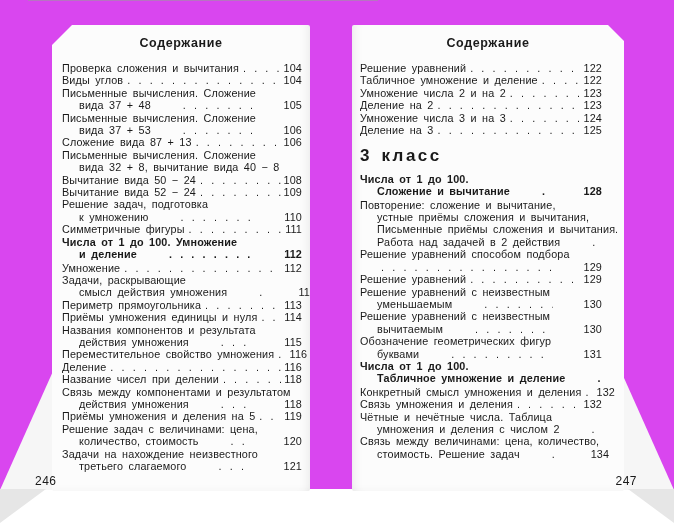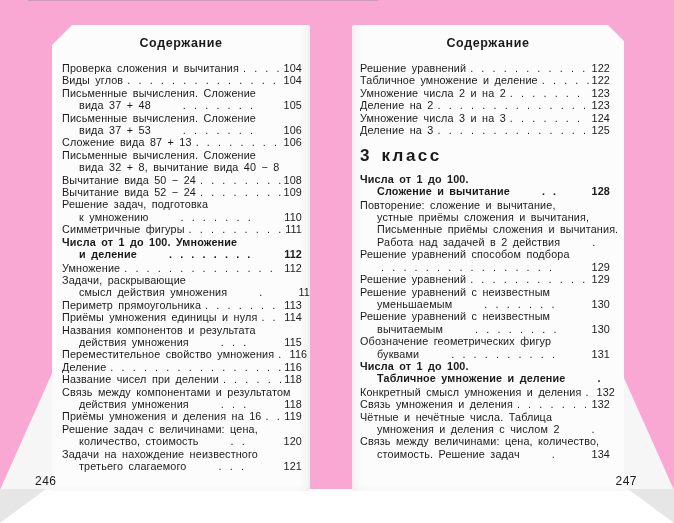--- a/index.html
+++ b/index.html
@@ -1,19 +1,19 @@
 <!DOCTYPE html>
 <html><head>
 <meta charset="utf-8">
 <style>
   html,body{margin:0;padding:0;}
   .scene{
     position:relative;
     width:674px;height:523px;
-    background:#f9a8d4;
+    background:#d946ef;
     overflow:hidden;
     font-family:"Liberation Sans","DejaVu Sans",sans-serif;
     color:#1a1a1a;
   }
   .top-sliver{position:absolute;top:0;left:28px;width:350px;height:1px;background:#9a9a9a;opacity:.55;}
   .bottom-strip{position:absolute;left:0;top:489px;width:674px;height:34px;background:#ffffff;}
   .wedge-bl{position:absolute;left:0;top:489px;width:46px;height:34px;background:#e6e6e6;clip-path:polygon(0 0,100% 0,0 100%);}
   .wedge-br{position:absolute;right:0;top:489px;width:46px;height:34px;background:#e6e6e6;clip-path:polygon(0 0,100% 0,100% 100%);}
   .wedge-bll{position:absolute;left:0;top:360px;width:58px;height:130px;background:#f6f6f6;clip-path:polygon(100% 100%,0 100%,100% 0);}
   .wedge-brr{position:absolute;right:0;top:360px;width:58px;height:130px;background:#f6f6f6;clip-path:polygon(0 100%,100% 100%,0 0);}
@@ -40,21 +40,21 @@
     font-weight:bold;
     font-size:12.5px;line-height:13px;
     letter-spacing:.6px;
   }
   .toc{
     margin-top:12px;
     font-size:10.8px;line-height:12.4px;
     letter-spacing:.15px;word-spacing:2.2px;
   }
   .left .toc{padding:0 8px 0 10px;}
-  .right .toc{padding:0 14px 0 8px;}
+  .right .toc{padding:0 22px 0 8px;}
 
   .toc-entry{margin:0;}
   .toc-entry.bold{font-weight:bold;margin-bottom:1px;}
   .line{display:flex;align-items:baseline;}
   .line .txt{white-space:nowrap;}
   .line.ind{padding-left:17px;gap:28px;}
   .leader{
     flex:1;overflow:hidden;white-space:nowrap;
     margin:0 3px 0 4px;min-width:8px;
     letter-spacing:1.5px;
@@ -249,21 +249,21 @@
             <span class="txt">Связь между компонентами и результатом</span>
           </div>
           <div class="line ind">
             <span class="txt">действия умножения</span>
             <span class="leader"></span>
             <span class="pg">118</span>
           </div>
         </div>
         <div class="toc-entry">
           <div class="line">
-            <span class="txt">Приёмы умножения и деления на 16</span>
+            <span class="txt">Приёмы умножения и деления на 5</span>
             <span class="leader"></span>
             <span class="pg">119</span>
           </div>
         </div>
         <div class="toc-entry">
           <div class="line">
             <span class="txt">Решение задач с величинами: цена,</span>
           </div>
           <div class="line ind">
             <span class="txt">количество, стоимость</span>

